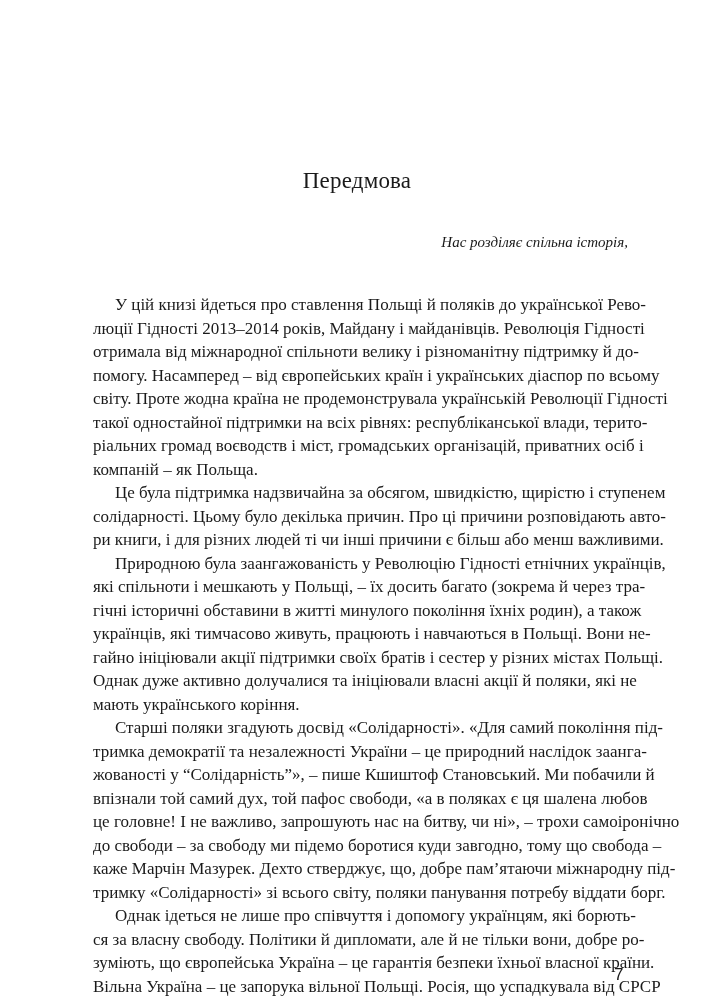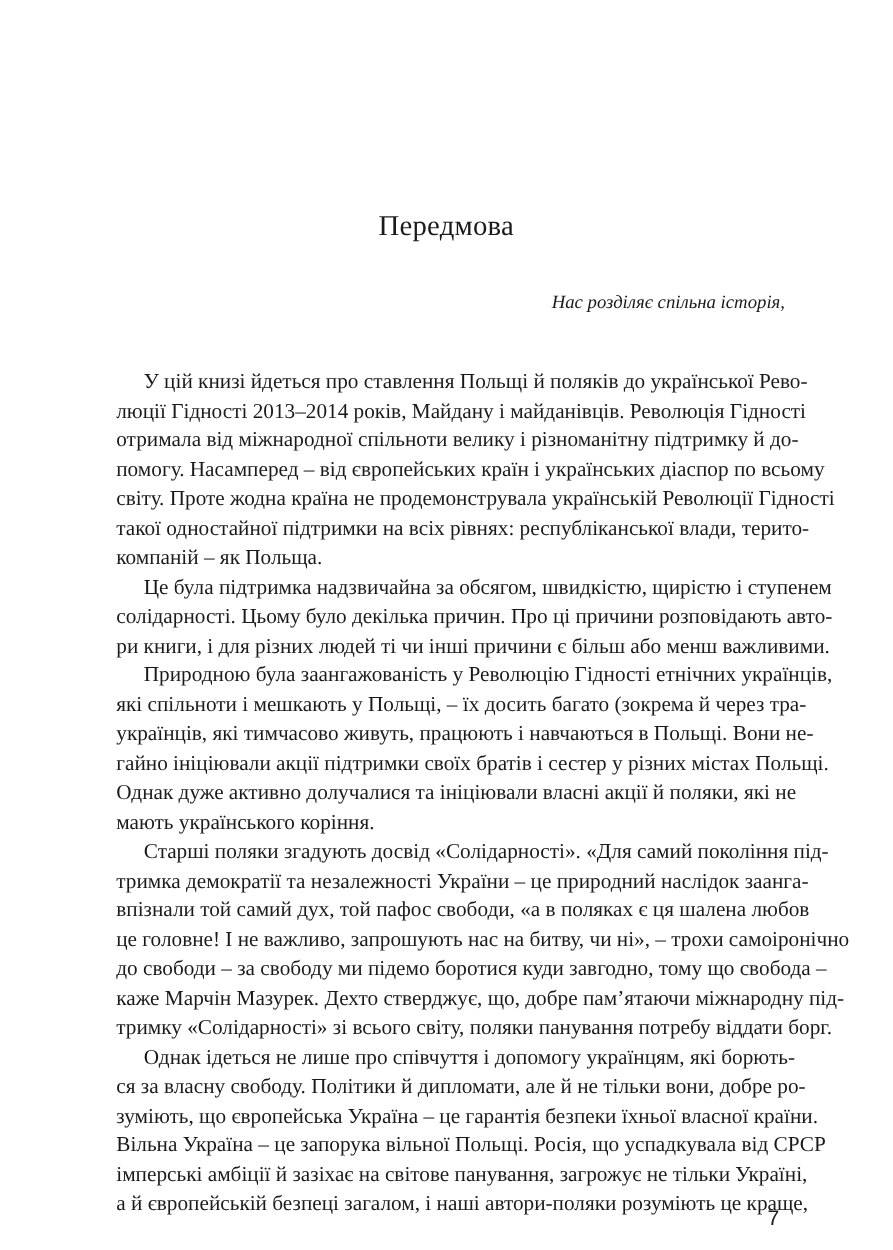--- a/index.html
+++ b/index.html
@@ -79,38 +79,41 @@
   </div>
 
   <div class="body-text" id="body-text">
       <div>
         <span class="line first">У цій книзі йдеться про ставлення Польщі й поляків до української Рево-</span>
         <span class="line">люції Гідності 2013–2014 років, Майдану і майданівців. Революція Гідності</span>
         <span class="line">отримала від міжнародної спільноти велику і різноманітну підтримку й до-</span>
         <span class="line">помогу. Насамперед – від європейських країн і українських діаспор по всьому</span>
         <span class="line">світу. Проте жодна країна не продемонструвала українській Революції Гідності</span>
         <span class="line">такої одностайної підтримки на всіх рівнях: республіканської влади, терито-</span>
+        <span class="line">ріальних громад воєводств і міст, громадських організацій, приватних осіб і</span>
         <span class="line last">компаній – як Польща.</span>
       </div>
       <div>
         <span class="line first">Це була підтримка надзвичайна за обсягом, швидкістю, щирістю і ступенем</span>
         <span class="line">солідарності. Цьому було декілька причин. Про ці причини розповідають авто-</span>
         <span class="line last">ри книги, і для різних людей ті чи інші причини є більш або менш важливими.</span>
       </div>
       <div>
         <span class="line first">Природною була заангажованість у Революцію Гідності етнічних українців,</span>
         <span class="line">які спільноти і мешкають у Польщі, – їх досить багато (зокрема й через тра-</span>
+        <span class="line">гічні історичні обставини в житті минулого покоління їхніх родин), а також</span>
         <span class="line">українців, які тимчасово живуть, працюють і навчаються в Польщі. Вони не-</span>
         <span class="line">гайно ініціювали акції підтримки своїх братів і сестер у різних містах Польщі.</span>
         <span class="line">Однак дуже активно долучалися та ініціювали власні акції й поляки, які не</span>
         <span class="line last">мають українського коріння.</span>
       </div>
       <div>
         <span class="line first">Старші поляки згадують досвід «Солідарності». «Для самий покоління під-</span>
         <span class="line">тримка демократії та незалежності України – це природний наслідок заанга-</span>
+        <span class="line">жованості у “Солідарність”», – пише Кшиштоф Становський. Ми побачили й</span>
         <span class="line">впізнали той самий дух, той пафос свободи, «а в поляках є ця шалена любов</span>
         <span class="line">це головне! І не важливо, запрошують нас на битву, чи ні», – трохи самоіронічно</span>
         <span class="line">до свободи – за свободу ми підемо боротися куди завгодно, тому що свобода –</span>
         <span class="line">каже Марчін Мазурек. Дехто стверджує, що, добре пам’ятаючи міжнародну під-</span>
         <span class="line last">тримку «Солідарності» зі всього світу, поляки панування потребу віддати борг.</span>
       </div>
       <div>
         <span class="line first">Однак ідеться не лише про співчуття і допомогу українцям, які борють-</span>
         <span class="line">ся за власну свободу. Політики й дипломати, але й не тільки вони, добре ро-</span>
         <span class="line">зуміють, що європейська Україна – це гарантія безпеки їхньої власної країни.</span>

